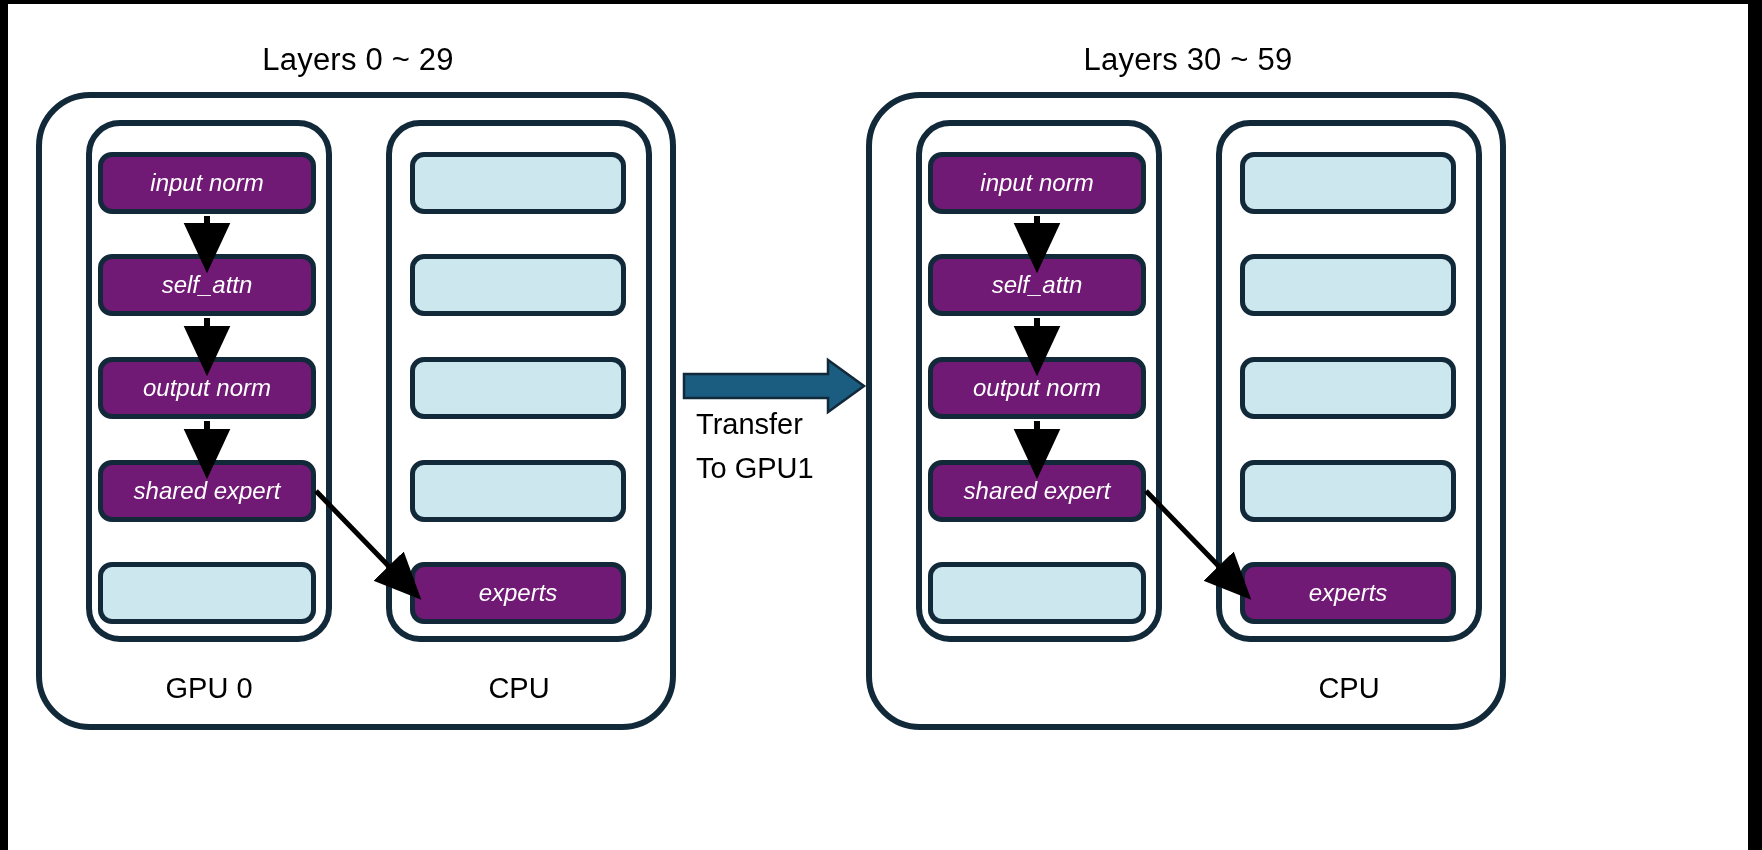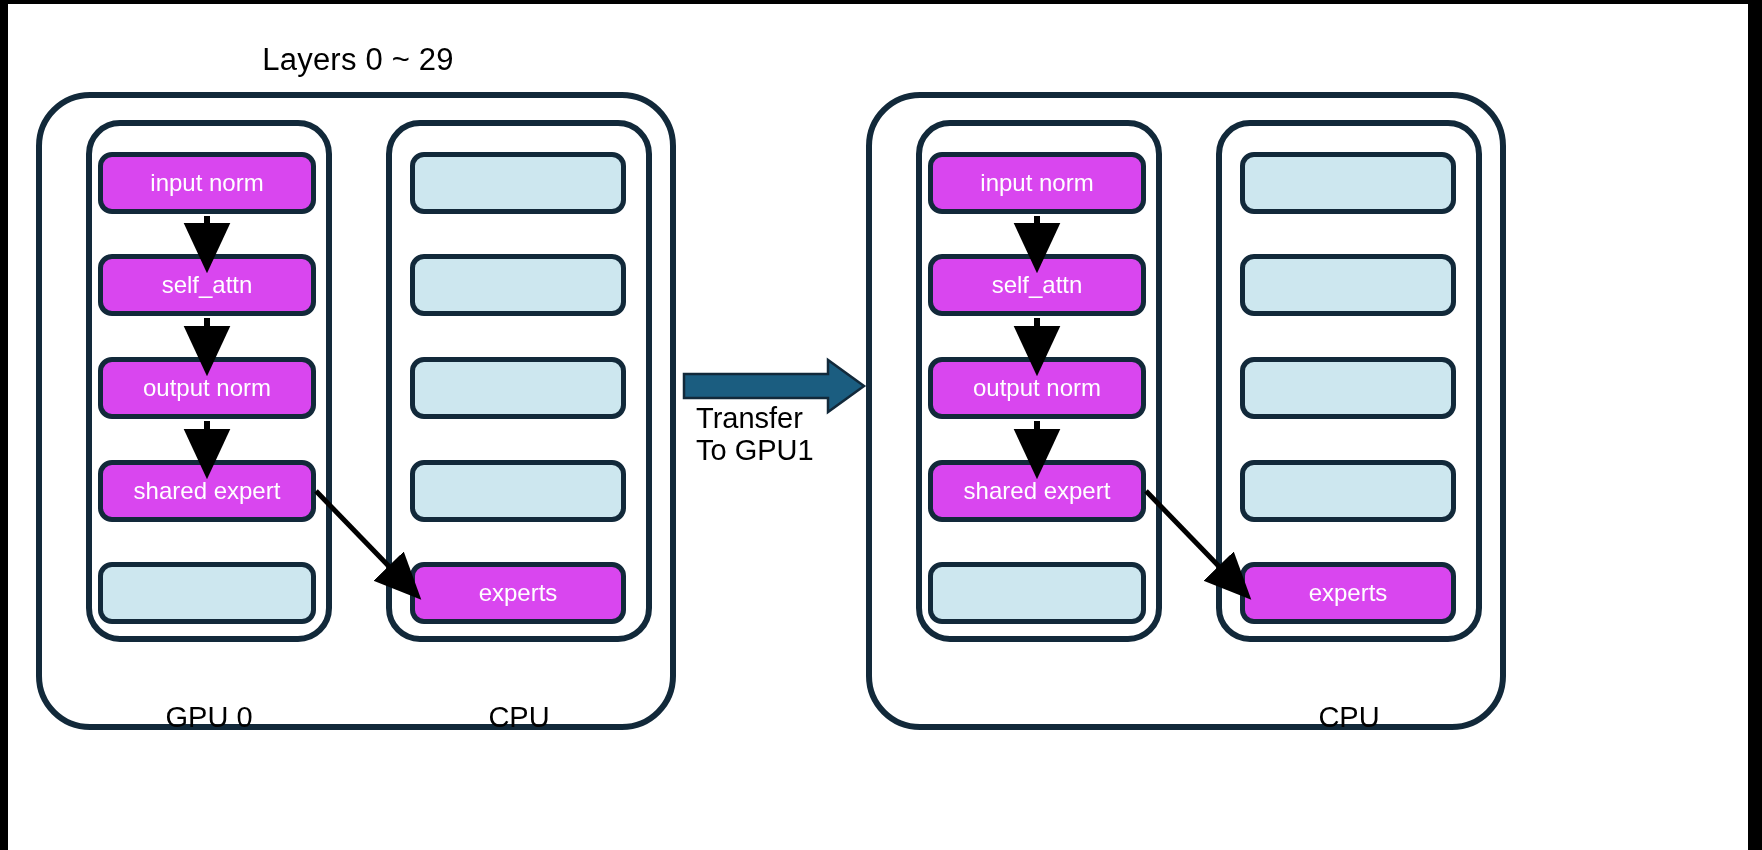--- a/index.html
+++ b/index.html
@@ -69,39 +69,38 @@
     border: 5px solid #12293a;
     border-radius: 14px;
     display: flex;
     align-items: center;
     justify-content: center;
     font-size: 24px;
     color: #ffffff;
     font-family: "Liberation Sans", sans-serif;
     white-space: nowrap;
   }
-  .slot.pink { background: #d946ef; }
+  .slot.pink { background: #701a75; font-style: italic; }
   .slot.blue { background: #cde7ef; }
 
   
   .device-label {
     position: absolute;
     text-align: center;
     font-size: 29px;
     color: #000000;
     font-family: "Liberation Sans", sans-serif;
     white-space: nowrap;
-    margin-top: 29px;
   }
 
   
   .transfer-caption {
     position: absolute;
     font-size: 29px;
-    line-height: 32px;
+    line-height: 44px;
     color: #000000;
     font-family: "Liberation Sans", sans-serif;
     white-space: pre-line;
     text-align: left;
   }
 
   svg.overlay {
     position: absolute;
     left: 0;
     top: 0;
@@ -134,20 +133,21 @@
 
     <div class="slot blue" style="left:402px; top:148px; width:216px; height:62px;"></div>
     <div class="slot blue" style="left:402px; top:250px; width:216px; height:62px;"></div>
     <div class="slot blue" style="left:402px; top:353px; width:216px; height:62px;"></div>
     <div class="slot blue" style="left:402px; top:456px; width:216px; height:62px;"></div>
     <div class="slot pink" style="left:402px; top:558px; width:216px; height:62px;">experts</div>
 
     <div class="device-label" style="left:78px; top:668px; width:246px;">GPU 0</div>
     <div class="device-label" style="left:378px; top:668px; width:266px;">CPU</div>
 
+    <div class="group-title" style="left:870px; top:38px; width:620px;">Layers 30 ~ 59</div>
 
     <div class="device" style="left:858px; top:88px; width:640px; height:638px;"></div>
 
     <div class="column" style="left:908px; top:116px; width:246px; height:522px;"></div>
 
     <div class="slot pink" style="left:920px; top:148px; width:218px; height:62px;">input norm</div>
     <div class="slot pink" style="left:920px; top:250px; width:218px; height:62px;">self_attn</div>
     <div class="slot pink" style="left:920px; top:353px; width:218px; height:62px;">output norm</div>
     <div class="slot pink" style="left:920px; top:456px; width:218px; height:62px;">shared expert</div>
     <div class="slot blue" style="left:920px; top:558px; width:218px; height:62px;"></div>

